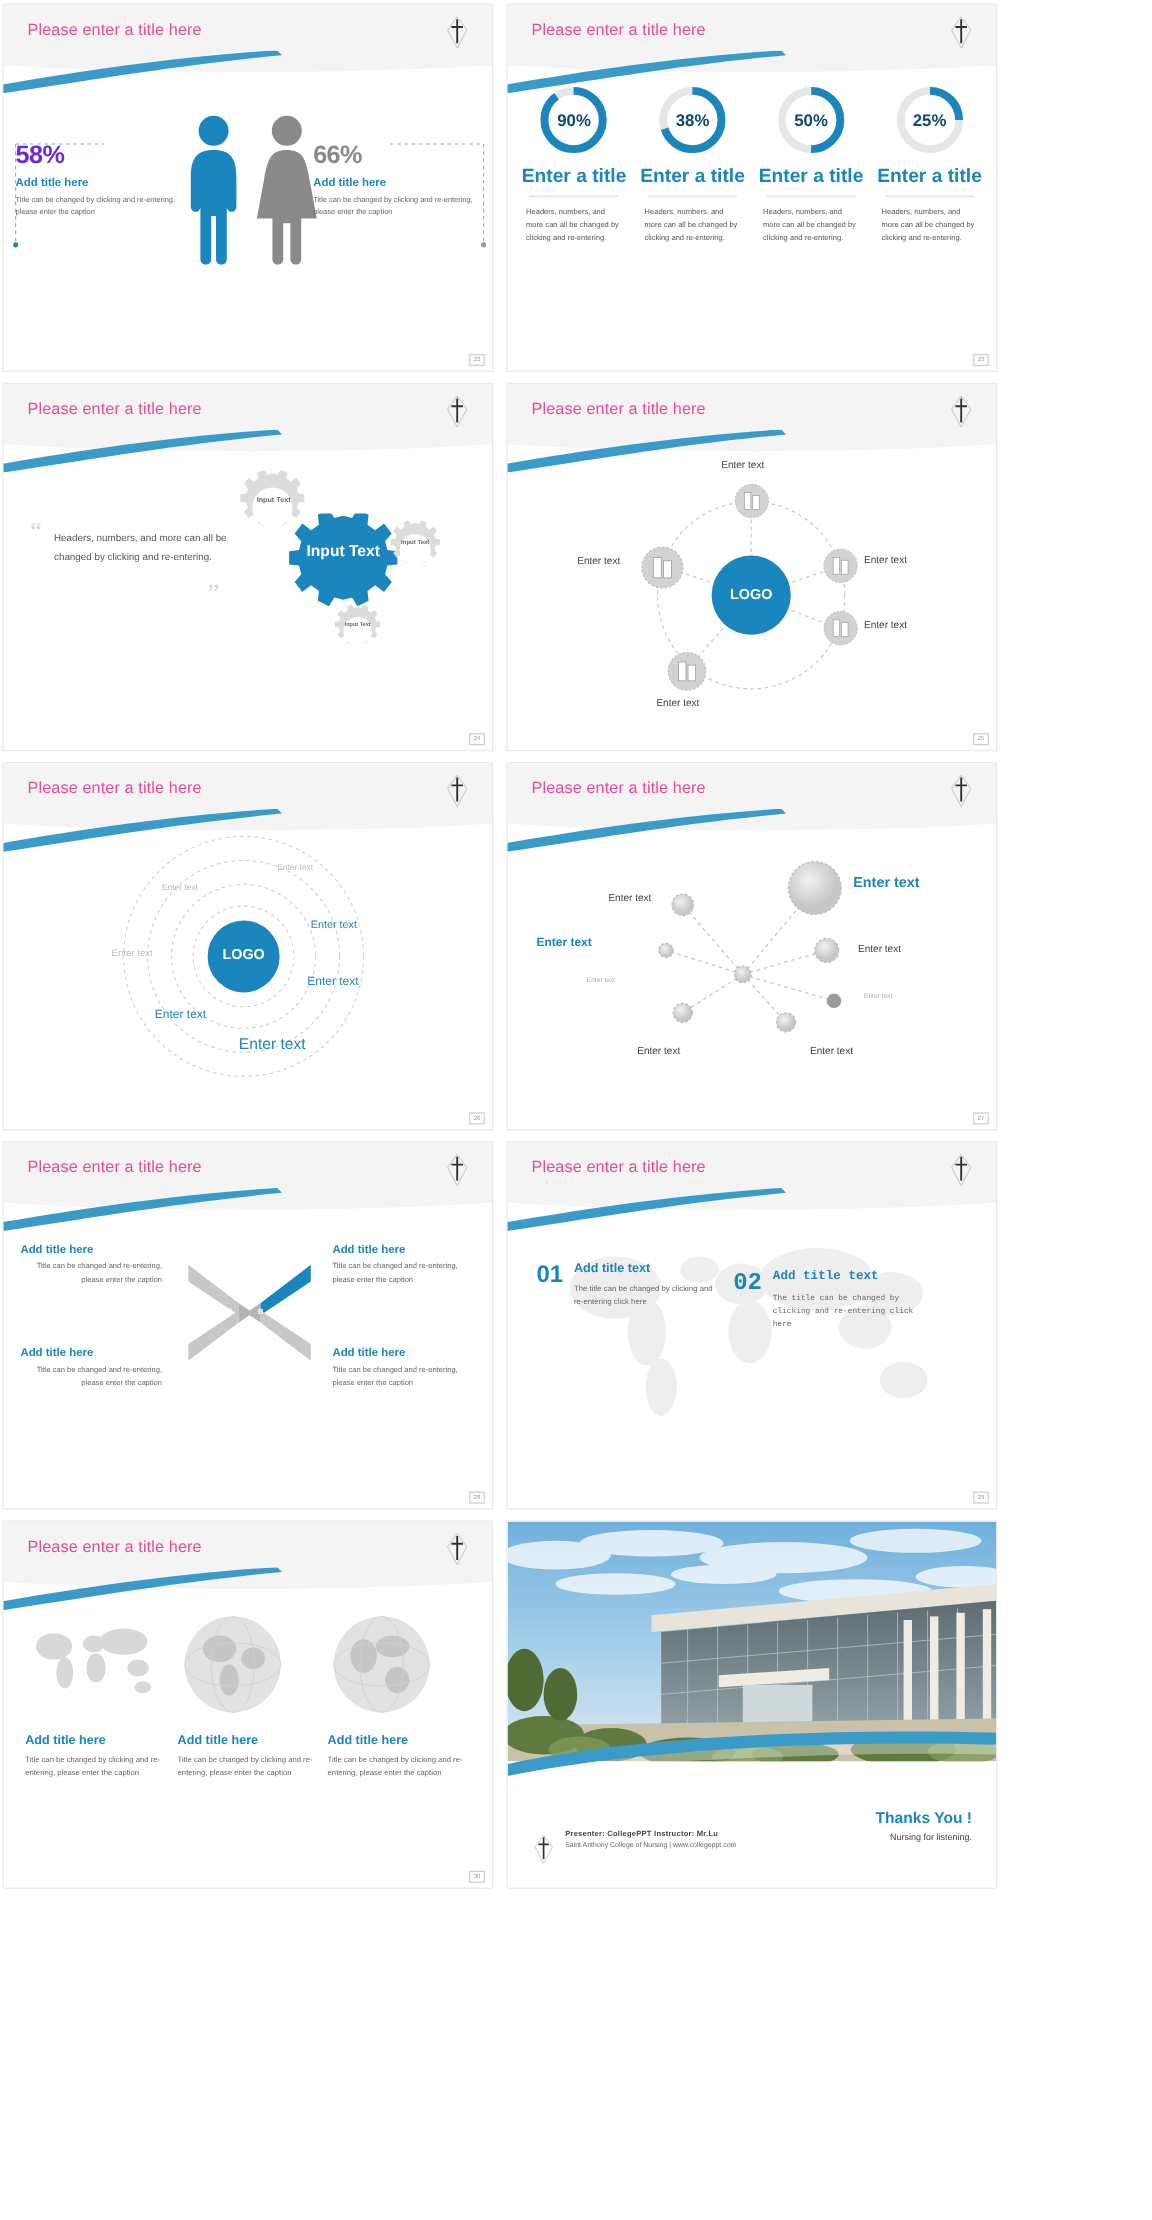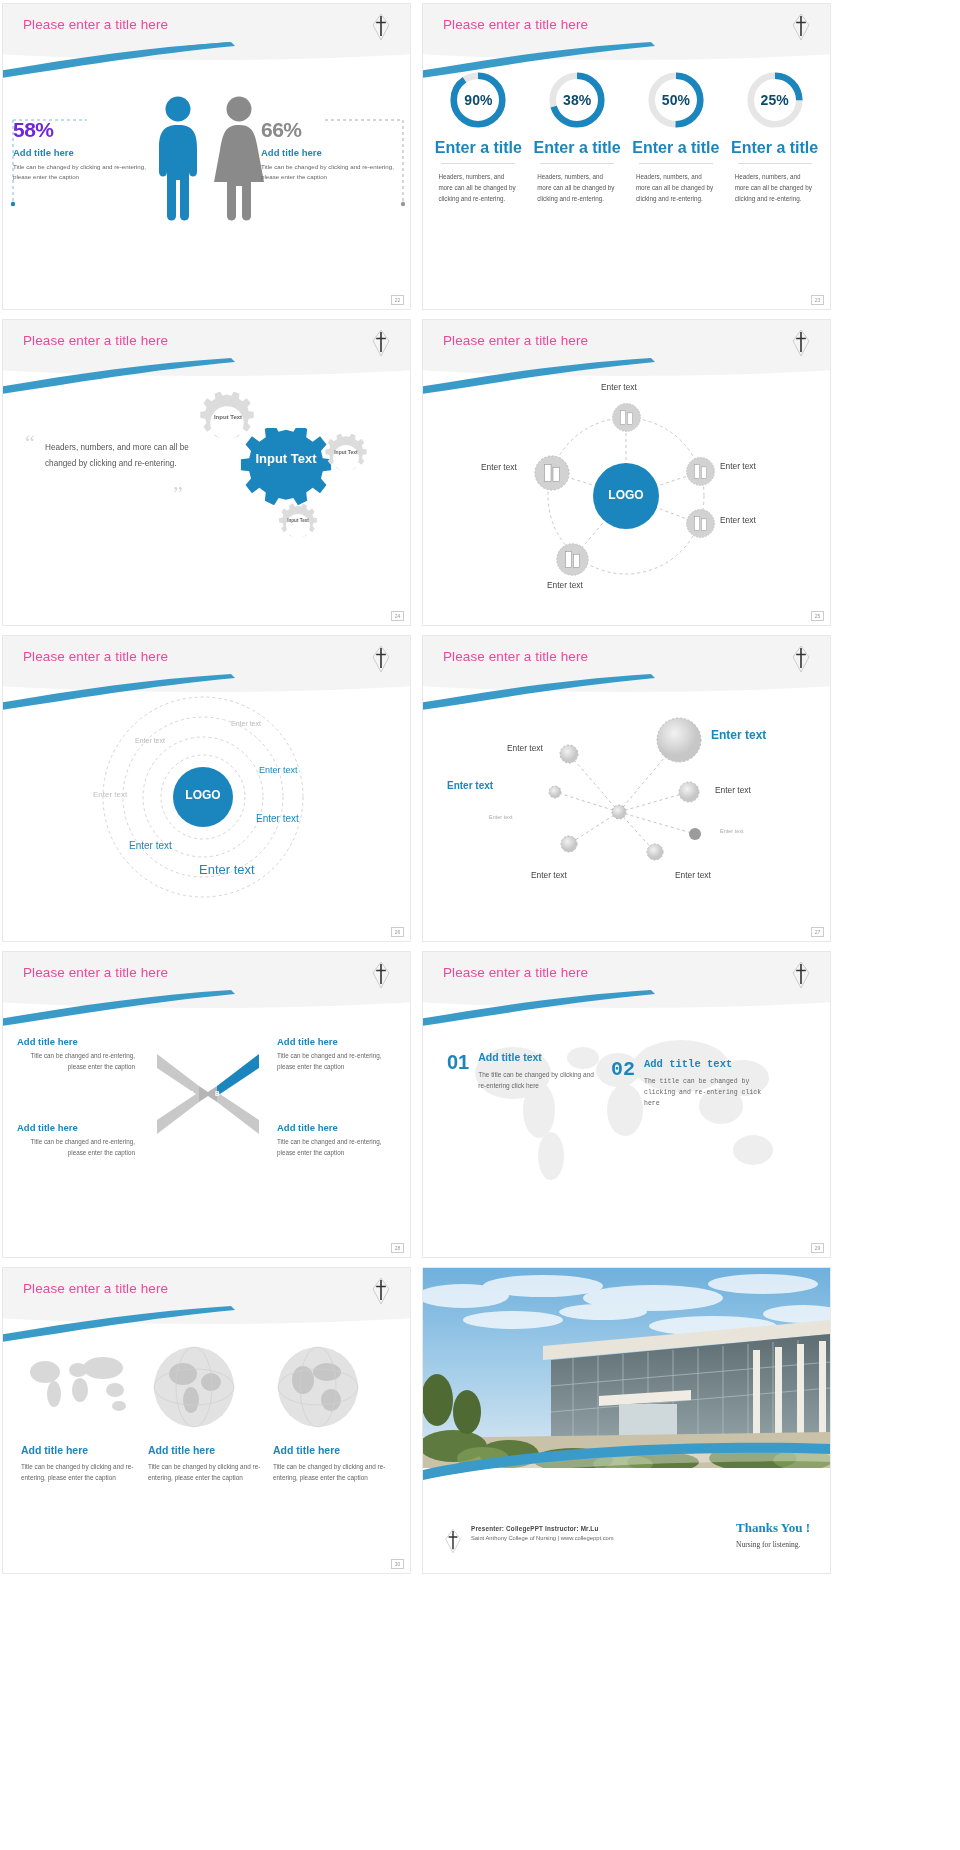--- a/index.html
+++ b/index.html
@@ -112,21 +112,21 @@
   .globe-col { position:absolute; width:124px; text-align:left; }
   .g-title { font-size:10.5px; font-weight:bold; color:#1b86bd; }
   .g-body { font-size:6.4px; color:#666; line-height:1.75; margin-top:5px; }
 
   
   .final { position:relative; width:407px; height:305px; background:#fff; box-shadow:0 0 0 1px #e8e8e8; overflow:hidden; }
   .photo { position:absolute; left:0; top:0; width:100%; height:200px; overflow:hidden; }
   .presenter { position:absolute; left:48px; bottom:32px; }
   .p1 { font-size:6.3px; color:#444; font-weight:bold; letter-spacing:.2px; }
   .p2 { font-size:5.8px; color:#666; margin-top:3px; }
-  .thanks { position:absolute; right:20px; bottom:24px; text-align:left;font-family:Liberation Serif, serif; }
+  .thanks { position:absolute; right:20px; bottom:38px; text-align:right; }
   .thanks-big { font-size:13px; font-weight:bold; color:#1b86bd; }
   .thanks-sm { font-size:7.5px; color:#444; margin-top:4px; }
 </style>
 </head>
 <body>
 
 <div class="grid">
 
   <div class="slide">
     <div class="hdr"></div>

